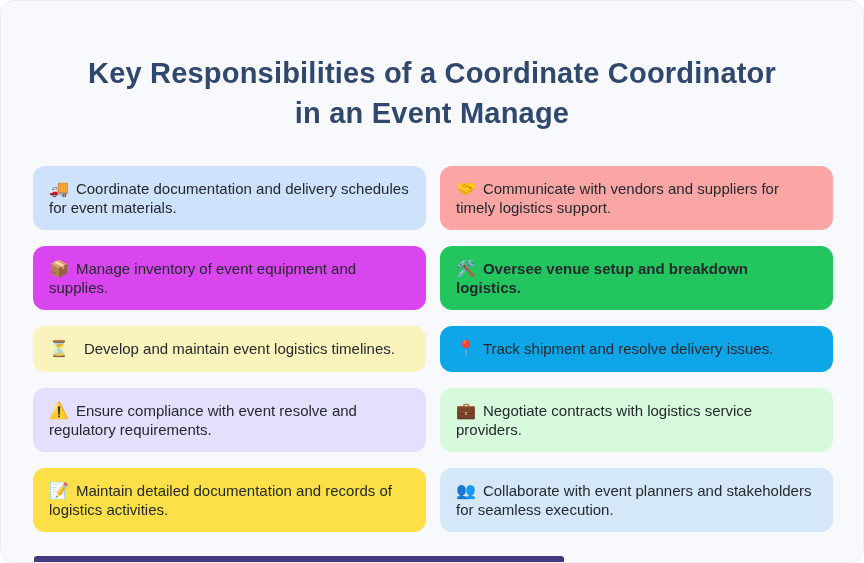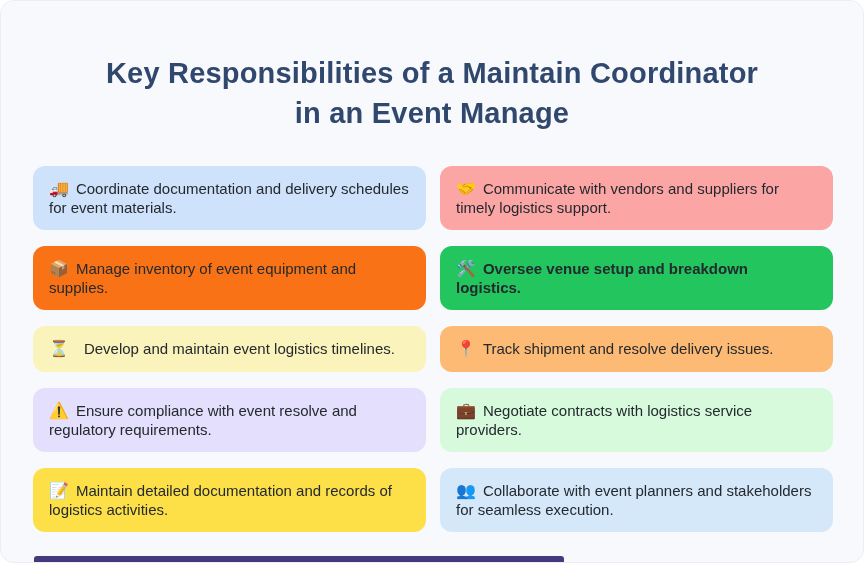--- a/index.html
+++ b/index.html
@@ -57,56 +57,56 @@
     width: 530px;
     height: 6px;
     border-radius: 3px 3px 0 0;
   }
 </style>
 </head>
 <body>
 
 <div class="page" style="background: rgb(248, 249, 252);">
   <h1 class="title" style="color: rgb(49, 72, 110);">
-    <div>Key Responsibilities of a Maintain Coordinator</div>
+    <div>Key Responsibilities of a Coordinate Coordinator</div>
     <div>in an Event Manage</div>
   </h1>
 
   <div class="cards-grid">
   <div class="card" style="background: rgb(207, 226, 251);">
     <p>
       <span class="emoji">🚚</span><span class="card-text" style="color: rgb(36, 41, 46);">Coordinate documentation and delivery schedules for event materials.</span>
     </p>
   </div>
 
   <div class="card" style="background: #fca5a5; justify-content: flex-end;">
     <p>
       <span class="emoji">🤝</span><span class="card-text" style="color: rgb(36, 41, 46);">Communicate with vendors and suppliers for timely logistics support.</span>
     </p>
   </div>
 
-  <div class="card" style="background: #f97316;">
+  <div class="card" style="background: #d946ef;">
     <p>
       <span class="emoji">📦</span><span class="card-text" style="color: rgb(36, 41, 46);">Manage inventory of event equipment and supplies.</span>
     </p>
   </div>
 
   <div class="card" style="background: #22c55e; font-weight: bold;">
     <p>
       <span class="emoji">🛠️</span><span class="card-text" style="color: rgb(36, 41, 46);">Oversee venue setup and breakdown logistics.</span>
     </p>
   </div>
 
   <div class="card" style="background: rgb(251, 243, 188);">
     <p>
       <span class="emoji">⏳</span><span class="card-text" style="color: rgb(36, 41, 46); margin-left: 8px;">Develop and maintain event logistics timelines.</span>
     </p>
   </div>
 
-  <div class="card" style="background: #fdba74;">
+  <div class="card" style="background: #0ea5e9;">
     <p>
       <span class="emoji">📍</span><span class="card-text" style="color: rgb(36, 41, 46);">Track shipment and resolve delivery issues.</span>
     </p>
   </div>
 
   <div class="card" style="background: rgb(227, 223, 252);">
     <p>
       <span class="emoji">⚠️</span><span class="card-text" style="color: rgb(36, 41, 46);">Ensure compliance with event resolve and regulatory requirements.</span>
     </p>
   </div>

